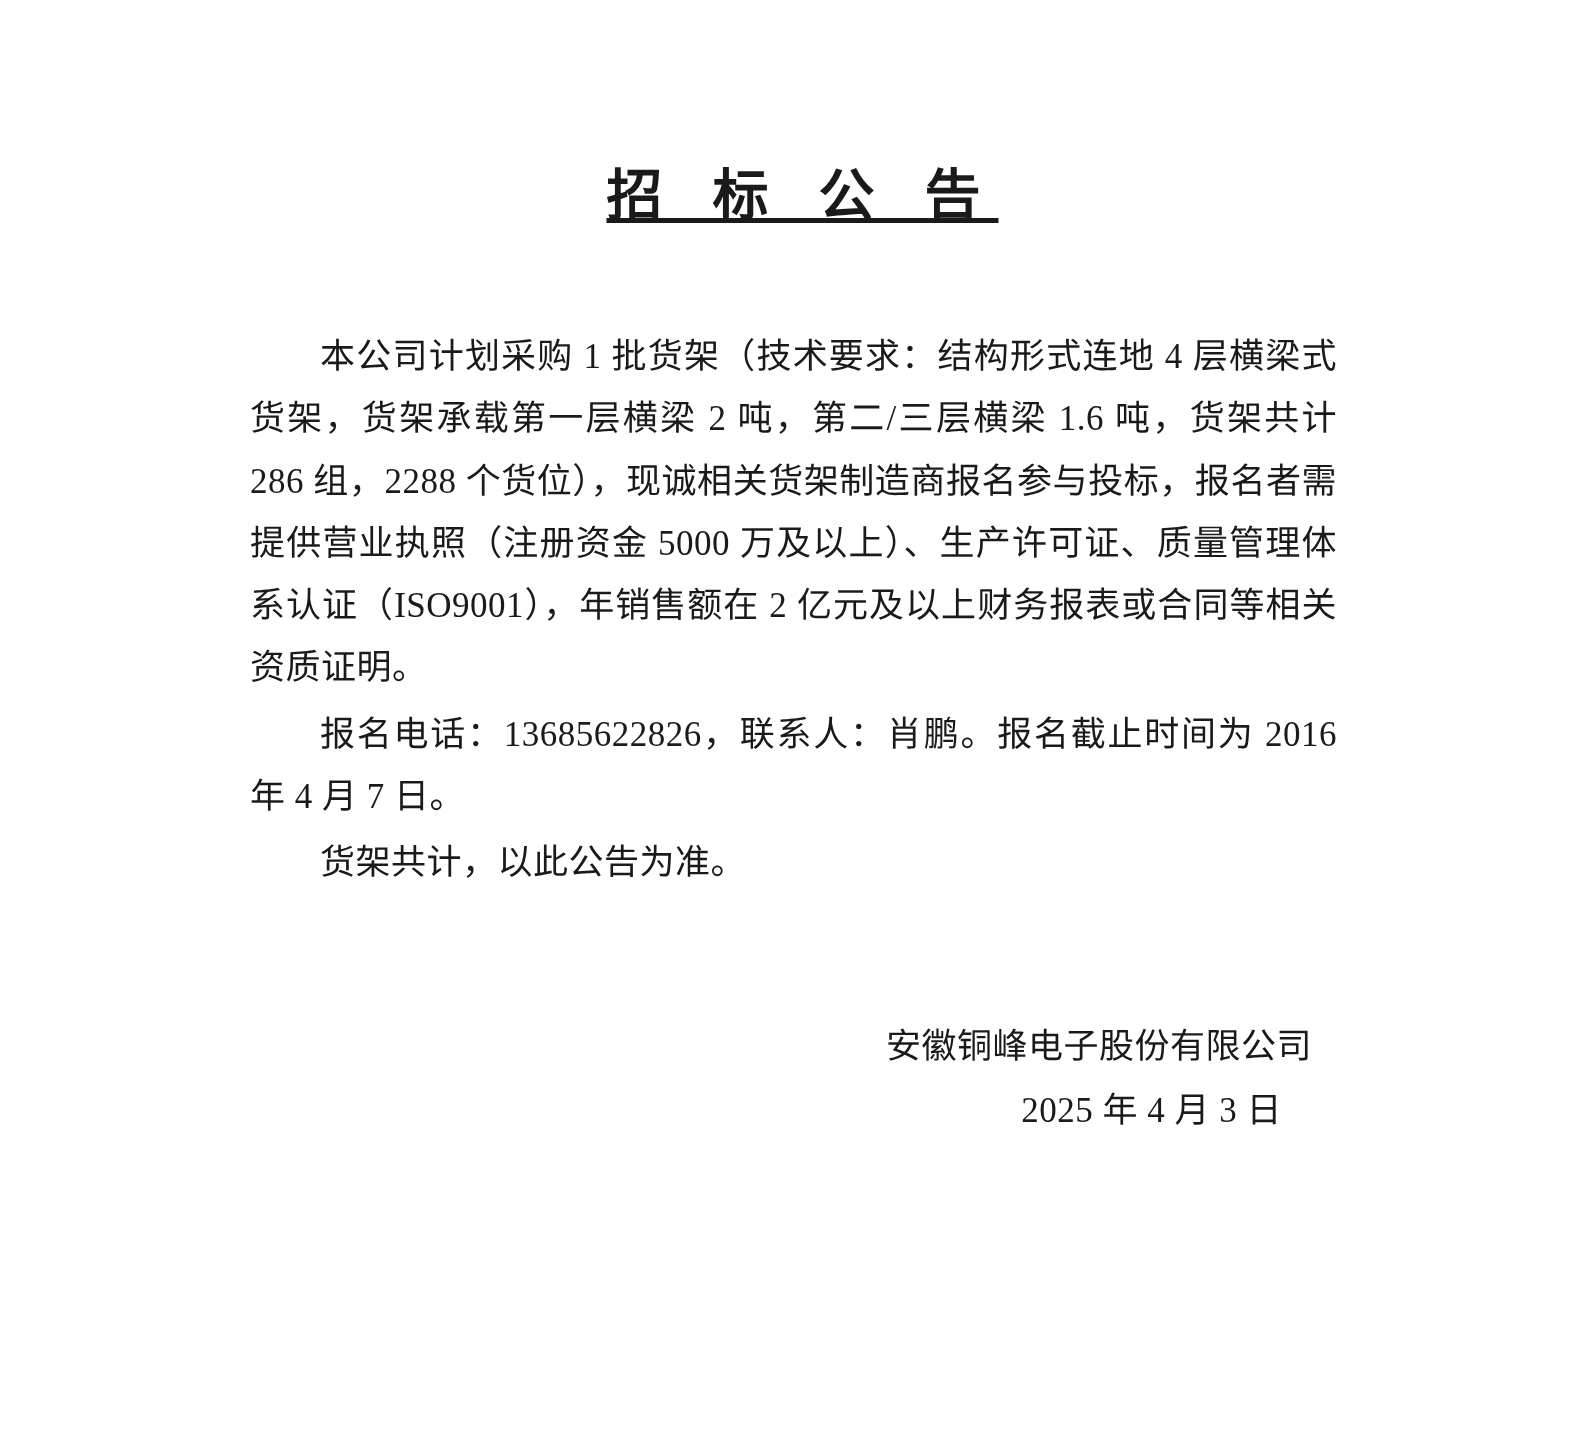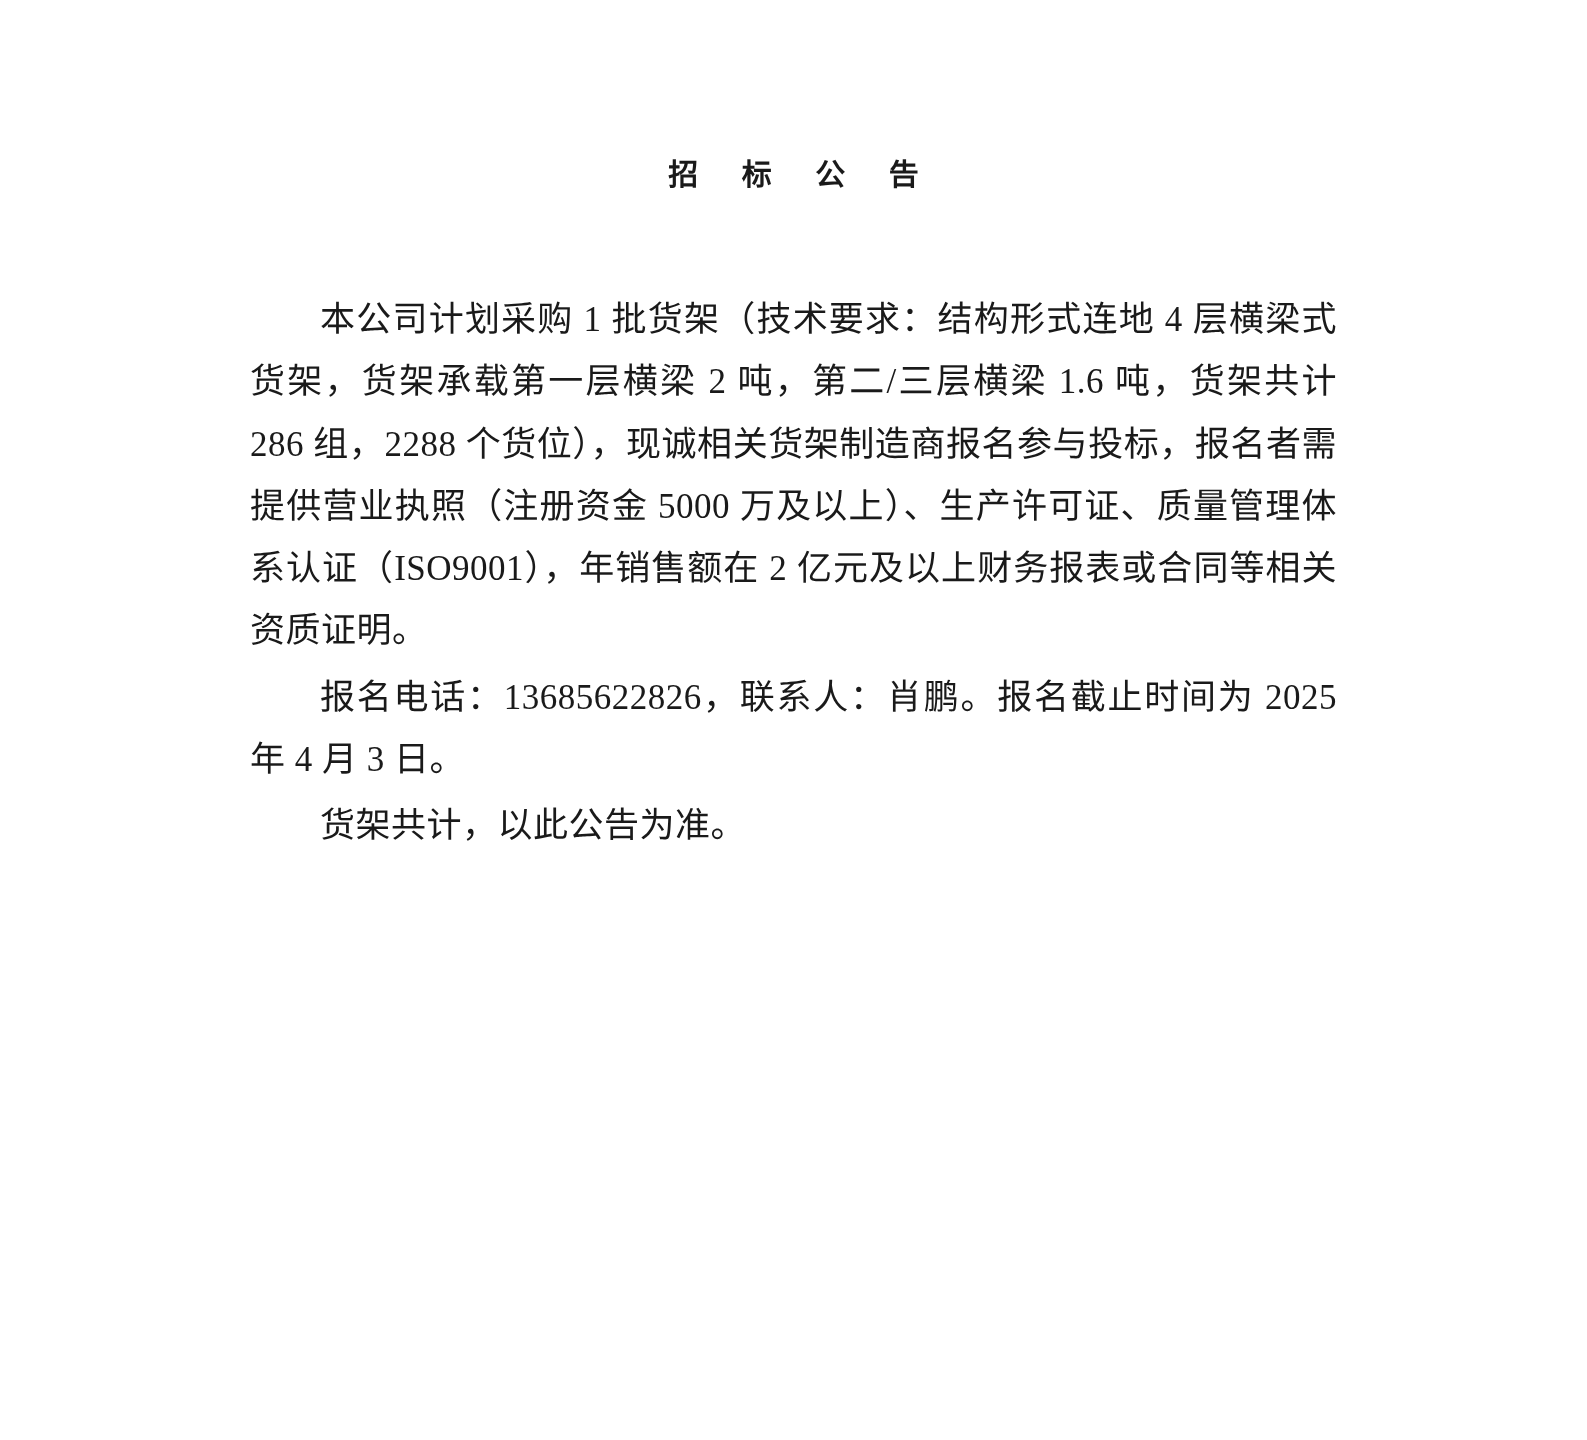--- a/index.html
+++ b/index.html
@@ -15,26 +15,27 @@
   }
   .page {
     position: relative;
     width: 1587px;
     min-height: 1440px;
     box-sizing: border-box;
     padding: 120px 250px 60px 250px;
   }
   .doc-title {
     text-align: center;
-    font-size: 30px;
+    font-size: 56px;
     font-weight: 700;
     letter-spacing: 18px;
     margin: 30px 0 0 0;
     padding-left: 18px;
     font-family: "Liberation Serif", "DejaVu Serif", serif;
+    text-decoration: underline;
   }
   .body-block {
     margin-top: 95px;
   }
   .para {
     font-size: 35px;
     line-height: 1.78;
     text-align: justify;
     text-justify: inter-ideograph;
     text-indent: 2em;
@@ -60,18 +61,22 @@
 </style>
 </head>
 <body>
 
 <div class="page">
 
   <h1 class="doc-title">招 标 公 告</h1>
 
   <div class="body-block">
     <p class="para">本公司计划采购 1 批货架（技术要求：结构形式连地 4 层横梁式货架，货架承载第一层横梁 2 吨，第二/三层横梁 1.6 吨，货架共计 286 组，2288 个货位），现诚相关货架制造商报名参与投标，报名者需提供营业执照（注册资金 5000 万及以上）、生产许可证、质量管理体系认证（ISO9001），年销售额在 2 亿元及以上财务报表或合同等相关资质证明。</p>
-    <p class="para">报名电话：13685622826，联系人：肖鹏。报名截止时间为 2025 年 4 月 3 日。</p>
+    <p class="para">报名电话：13685622826，联系人：肖鹏。报名截止时间为 2016 年 4 月 7 日。</p>
     <p class="para">货架共计，以此公告为准。</p>
   </div>
 
+  <div class="signature">
+    <div class="sign-line">安徽铜峰电子股份有限公司</div>
+    <div class="sign-date">2025 年 4 月 3 日</div>
+  </div>
 
 </div>
 
 </body></html>

